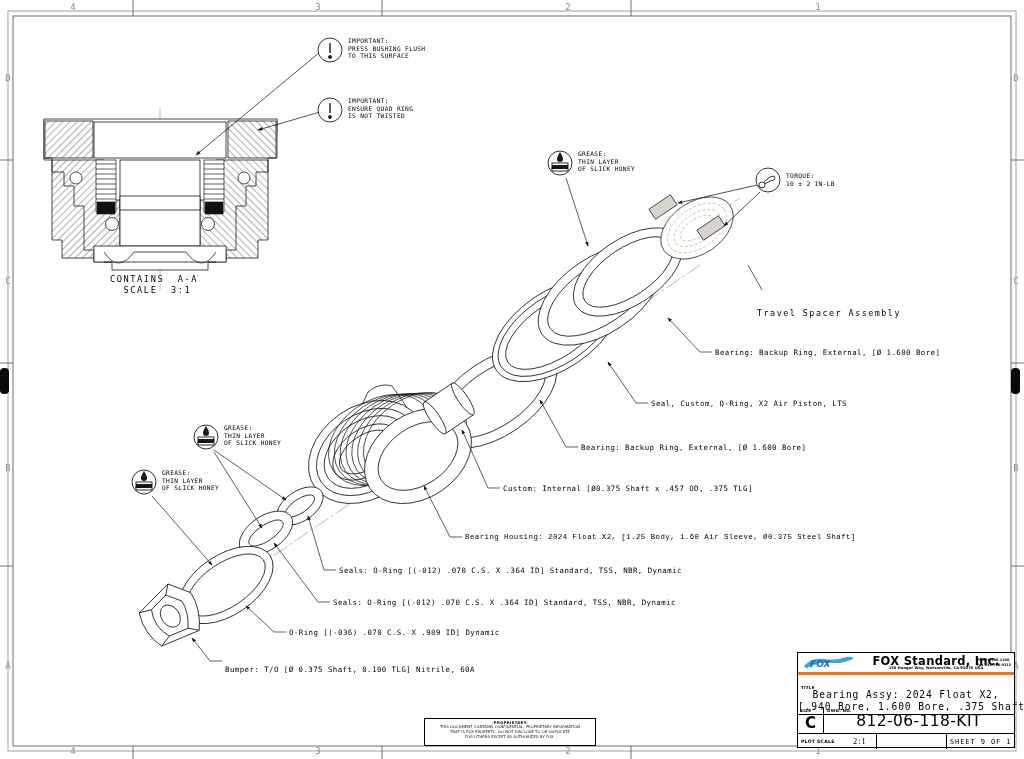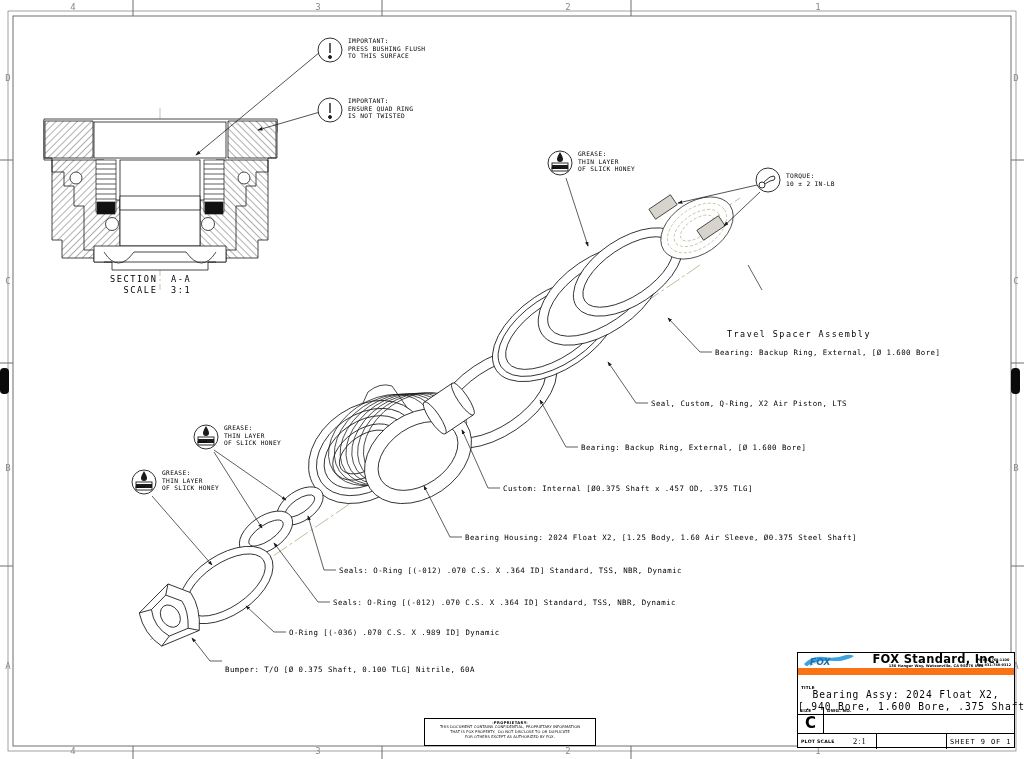--- a/index.html
+++ b/index.html
@@ -80,21 +80,21 @@
     top: 652px;
     width: 218px;
     height: 96px;
     border: 1.1px solid #000;
     box-sizing: border-box;
     background: #fff;
   }
   .tb-row { position: absolute; left: 0; width: 100%; box-sizing: border-box; }
   #tb-logo-row {
     top: 0; height: 22px;
-    border-bottom: 7px solid #f97316;
+    border-bottom: 3px solid #f97316;
     display: flex; align-items: center;
   }
   #fox-logo {
     width: 54px; height: 16px; margin-left: 4px;
     flex: none; position: relative;
   }
   #company-block {
     flex: 1; text-align: center; line-height: 1.05; margin-left: 2px;
   }
   #company-name {
@@ -504,30 +504,30 @@
 THIN LAYER
 OF SLICK HONEY</div>
   <div class="note" style="left:162px; top:469px;">GREASE:
 THIN LAYER
 OF SLICK HONEY</div>
 
   <div class="note" style="left:551px; top:165px; font-size:2.8px; letter-spacing:0;">GREASE</div>
   <div class="note" style="left:197px; top:439px; font-size:2.8px; letter-spacing:0;">GREASE</div>
   <div class="note" style="left:135px; top:484px; font-size:2.8px; letter-spacing:0;">GREASE</div>
 
-  <div class="section-label" style="left:110px; top:274px;">SECTION  A-A
+  <div class="section-label" style="left:110px; top:274px;">CONTAINS  A-A
   SCALE  3:1</div>
 
-  <div class="tsa-label" style="left:727px; top:308px;margin-top:21px;">Travel Spacer Assembly</div>
+  <div class="tsa-label" style="left:757px; top:308px;">Travel Spacer Assembly</div>
 
   <div class="leader-label" style="left:715px; top:348px;">Bearing: Backup Ring, External, [Ø 1.600 Bore]</div>
   <div class="leader-label" style="left:651px; top:399px;text-align:center;">Seal, Custom, Q-Ring, X2 Air Piston, LTS</div>
   <div class="leader-label" style="left:581px; top:443px;">Bearing: Backup Ring, External, [Ø 1.600 Bore]</div>
   <div class="leader-label" style="left:503px; top:484px;">Custom: Internal [Ø0.375 Shaft x .457 OD, .375 TLG]</div>
-  <div class="leader-label" style="left:465px; top:533px;">Bearing Housing: 2024 Float X2, [1.25 Body, 1.60 Air Sleeve, Ø0.375 Steel Shaft]</div>
+  <div class="leader-label" style="left:465px; top:533px;font-family:Liberation Mono, monospace;">Bearing Housing: 2024 Float X2, [1.25 Body, 1.60 Air Sleeve, Ø0.375 Steel Shaft]</div>
   <div class="leader-label" style="left:339px; top:566px;">Seals: O-Ring [(-012) .070 C.S. X .364 ID] Standard, TSS, NBR, Dynamic</div>
   <div class="leader-label" style="left:333px; top:598px;">Seals: O-Ring [(-012) .070 C.S. X .364 ID] Standard, TSS, NBR, Dynamic</div>
   <div class="leader-label" style="left:289px; top:628px;">O-Ring [(-036) .070 C.S. X .989 ID] Dynamic</div>
   <div class="leader-label" style="left:225px; top:657px;margin-top:8px;">Bumper: T/O [Ø 0.375 Shaft, 0.100 TLG] Nitrile, 60A</div>
 
   <div id="proprietary-block">
     <div id="prop-title">-PROPRIETARY-</div>
     <div id="prop-body">THIS DOCUMENT CONTAINS CONFIDENTIAL, PROPRIETARY INFORMATION
 THAT IS FOX PROPERTY.  DO NOT DISCLOSE TO OR DUPLICATE
 FOR OTHERS EXCEPT AS AUTHORIZED BY FOX.</div>
@@ -558,20 +558,21 @@
       <div id="title-text">Bearing Assy: 2024 Float X2,
 [.940 Bore, 1.600 Bore, .375 Shaft]</div>
     </div>
 
     <div class="tb-row" id="tb-dwg-row">
       <div id="size-cell">
         <div class="tb-field-tag" style="left:2px; top:1px;">SIZE</div>
         <div id="size-letter">C</div>
       </div>
       <div class="tb-field-tag" style="left:29px; top:1px;">DWG. NO.</div>
+      <div id="dwg-no">812-06-118-KIT</div>
     </div>
 
     <div class="tb-row" id="tb-foot-row">
       <div id="plot-scale-tag">PLOT SCALE</div>
       <div id="plot-scale-val">2:1</div>
       <div id="foot-div"></div>
       <div id="foot-div2"></div>
       <div id="sheet-text">SHEET 9 OF 1</div>
     </div>
   </div>

